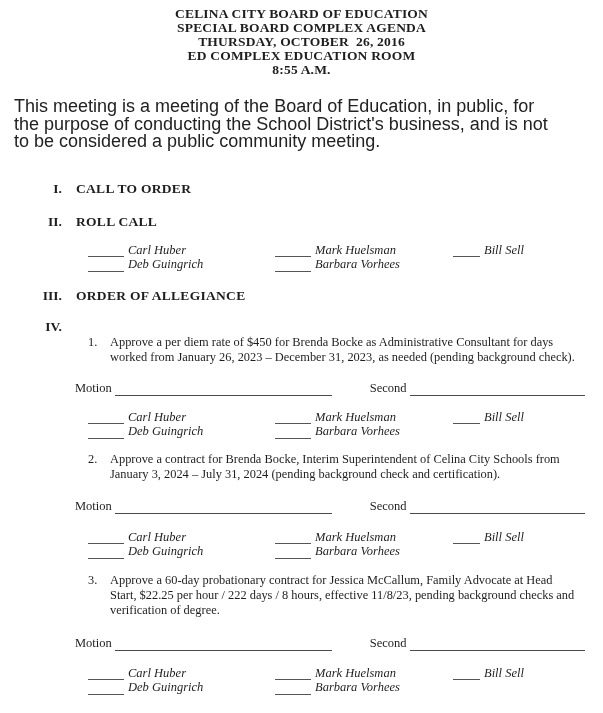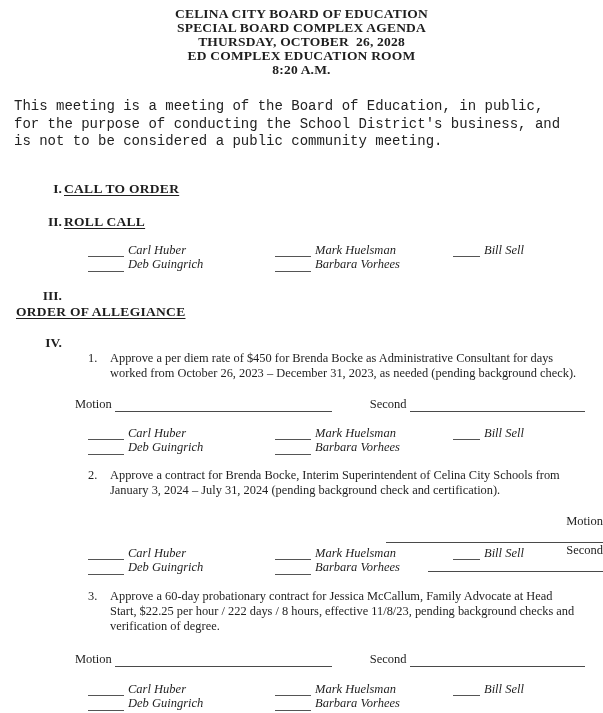--- a/index.html
+++ b/index.html
@@ -19,32 +19,31 @@
     font-weight: bold;
     font-size: 13.5px;
     line-height: 14px;
     white-space: pre-wrap;
     letter-spacing: 0.2px;
   }
   
   .intro {
     margin: 21px 0 15px 14px;
     width: 548px;
-    font-family: Liberation Mono, monospace;
-    font-size: 14px;
+    font-family: Liberation Sans, sans-serif;
+    font-size: 18px;
     line-height: 17.5px;
     color: #222222;
   }
   
   .section { display: flex; margin-left: 14px; font-size: 13.5px; line-height: 16px; }
   .roman { width: 48px; text-align: right; font-weight: bold; flex: none; }
   .sec-title {
-    margin-left: 2px;
+    margin-left: 14px;
     font-weight: bold;
-    text-decoration: underline;
     text-underline-offset: 2px;
     letter-spacing: 0.3px;
   }
   
   .rollcall {
     margin-left: 88px;
     display: grid;
     grid-template-columns: 187px 178px 1fr;
     font-size: 12.5px;
     line-height: 14.5px;
@@ -65,34 +64,34 @@
   .item-num { width: 14px; flex: none; }
   .item-text { margin-left: 8px; width: 467px; }
   
   .motion-row { display: flex; margin-left: 75px; align-items: flex-end; height: 16px; font-size: 12.5px; }
   .m-label { flex: none; }
   .m-line { flex: none; width: 217px; height: 13px; border-bottom: 1px solid #4a4a4a; margin-left: 3px; }
   .spacer { flex: none; width: 38px; }
   .s-line { flex: none; width: 175px; height: 13px; border-bottom: 1px solid #4a4a4a; margin-left: 3px; }
   
   .mt0 { margin-top: 0; } .mt13 { margin-top: 13px; } .mt14 { margin-top: 14px; }
-  .mt15 { margin-top: 15px; } .mt16 { margin-top: 16px; flex-direction: column; } .mt17 { margin-top: 17px; }
+  .mt15 { margin-top: 15px; } .mt16 { margin-top: 16px; } .mt17 { margin-top: 17px; }
   .mt30 { margin-top: 30px; }
 </style>
 </head>
 <body>
 
 <div class="page">
 
   <div class="doc-header">
     <div class="header-line">CELINA CITY BOARD OF EDUCATION</div>
     <div class="header-line">SPECIAL BOARD COMPLEX AGENDA</div>
-    <div class="header-line">THURSDAY, OCTOBER  26, 2028</div>
+    <div class="header-line">THURSDAY, OCTOBER  26, 2016</div>
     <div class="header-line">ED COMPLEX EDUCATION ROOM</div>
-    <div class="header-line">8:20 A.M.</div>
+    <div class="header-line">8:55 A.M.</div>
   </div>
 
   <p class="intro">This meeting is a meeting of the Board of Education, in public, for the purpose of conducting the School District's business, and is not to be considered a public community meeting.</p>
 
   <div class="section mt30">
     <span class="roman">I.</span>
     <span class="sec-title">CALL TO ORDER</span>
   </div>
 
   <div class="section mt17">
@@ -128,21 +127,21 @@
     <span class="roman">III.</span>
     <span class="sec-title">ORDER OF ALLEGIANCE</span>
   </div>
 
   <div class="section mt15">
     <span class="roman">IV.</span>
   </div>
 
   <div class="item mt0">
     <span class="item-num">1.</span>
-    <span class="item-text">Approve a per diem rate of $450 for Brenda Bocke as Administrative Consultant for days worked from October 26, 2023 – December 31, 2023, as needed (pending background check).</span>
+    <span class="item-text">Approve a per diem rate of $450 for Brenda Bocke as Administrative Consultant for days worked from January 26, 2023 – December 31, 2023, as needed (pending background check).</span>
   </div>
 
   <div class="motion-row mt15">
     <span class="m-label">Motion</span>
     <span class="m-line"></span>
     <span class="spacer"></span>
     <span class="m-label">Second</span>
     <span class="s-line"></span>
   </div>
 

